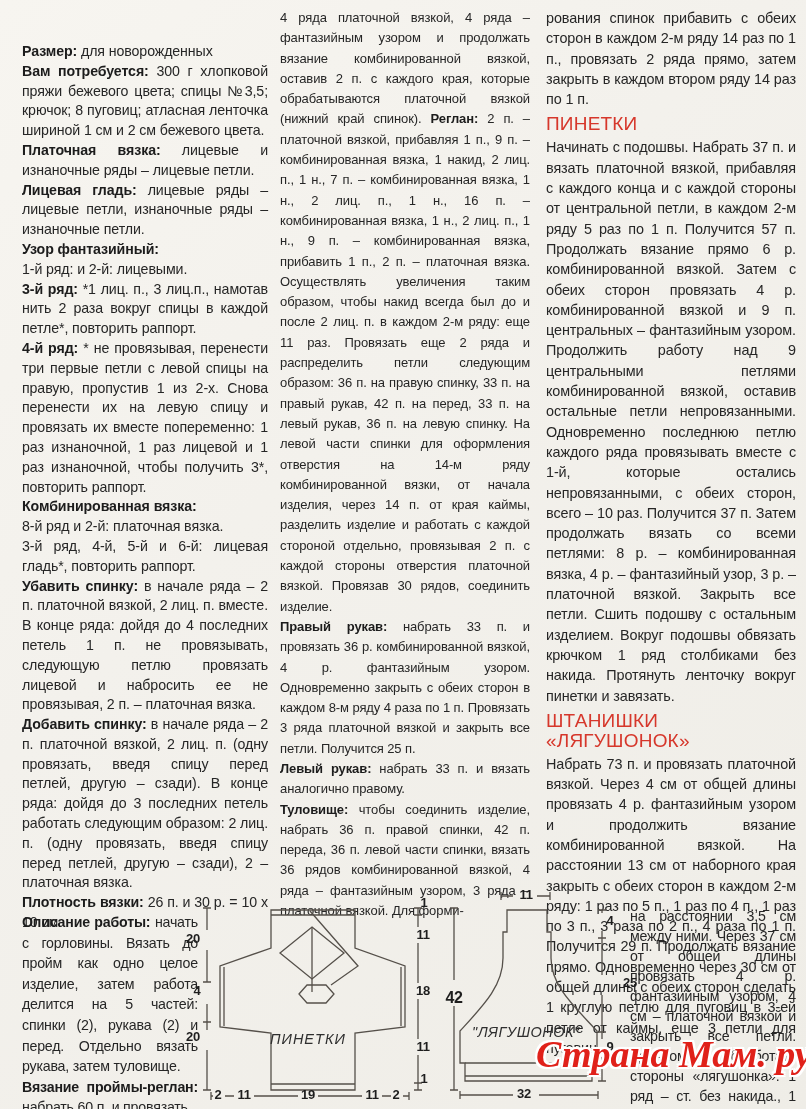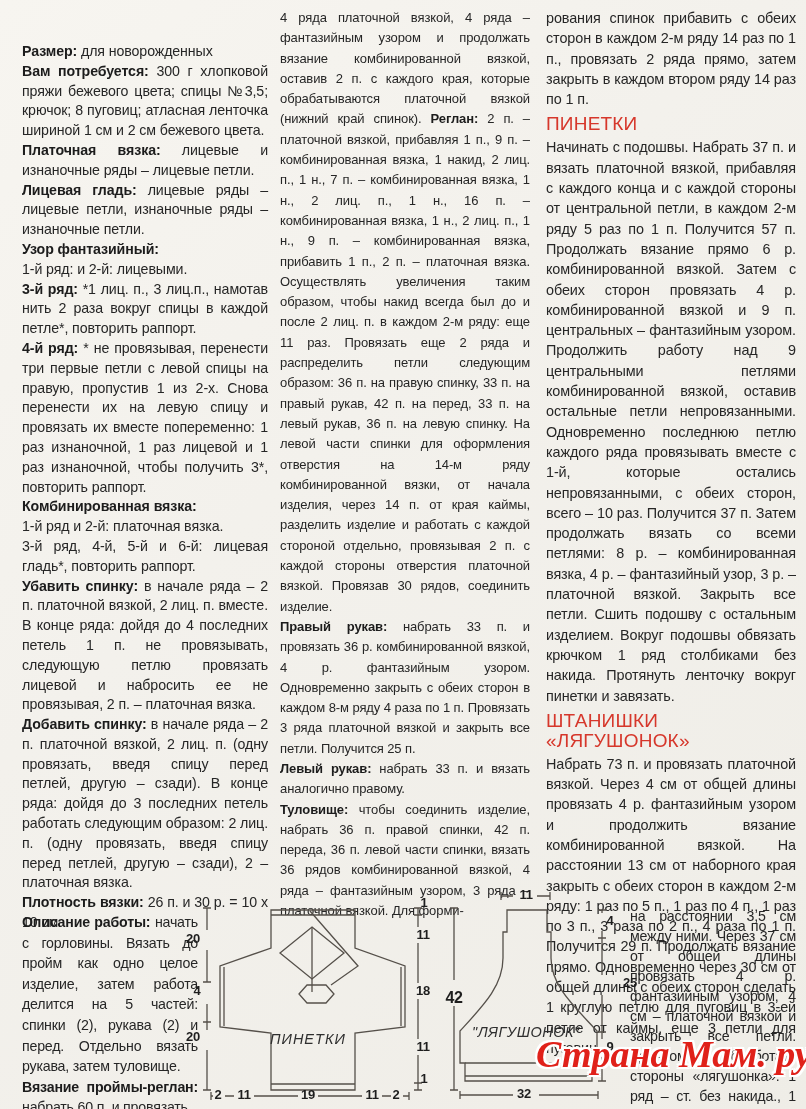--- a/index.html
+++ b/index.html
@@ -49,21 +49,21 @@
 <div class="col col1a">
     <p><b>Размер:</b><span> для новорожденных</span></p>
     <p><b>Вам потребуется:</b><span> 300 г хлопковой пряжи бежевого цвета; спицы №3,5; крючок; 8 пуговиц; атласная ленточка шириной 1 см и 2 см бежевого цвета.</span></p>
     <p><b>Платочная вязка:</b><span> лицевые и изнаночные ряды – лицевые петли.</span></p>
     <p><b>Лицевая гладь:</b><span> лицевые ряды – лицевые петли, изнаночные ряды – изнаночные петли.</span></p>
     <p><b>Узор фантазийный:</b></p>
     <p><span>1-й ряд: и 2-й: лицевыми.</span></p>
     <p><b>3-й ряд:</b><span> *1 лиц. п., 3 лиц.п., намотав нить 2 раза вокруг спицы в каждой петле*, повторить раппорт.</span></p>
     <p><b>4-й ряд:</b><span> * не провязывая, перенести три первые петли с левой спицы на правую, пропустив 1 из 2-х. Снова перенести их на левую спицу и провязать их вместе попеременно: 1 раз изнаночной, 1 раз лицевой и 1 раз изнаночной, чтобы получить 3*, повторить раппорт.</span></p>
     <p><b>Комбинированная вязка:</b></p>
-    <p><span>1-й ряд и 2-й: платочная вязка.</span></p>
+    <p><span>8-й ряд и 2-й: платочная вязка.</span></p>
     <p><span>3-й ряд, 4-й, 5-й и 6-й: лицевая гладь*, повторить раппорт.</span></p>
     <p><b>Убавить спинку:</b><span> в начале ряда – 2 п. платочной вязкой, 2 лиц. п. вместе. В конце ряда: дойдя до 4 последних петель 1 п. не провязывать, следующую петлю провязать лицевой и набросить ее не провязывая, 2 п. – платочная вязка.</span></p>
     <p><b>Добавить спинку:</b><span> в начале ряда – 2 п. платочной вязкой, 2 лиц. п. (одну провязать, введя спицу перед петлей, другую – сзади). В конце ряда: дойдя до 3 последних петель работать следующим образом: 2 лиц. п. (одну провязать, введя спицу перед петлей, другую – сзади), 2 – платочная вязка.</span></p>
     <p><b>Плотность вязки:</b><span> 26 п. и 30 р. = 10 х 10 см</span></p>
   </div>
 <div class="col col1b">
     <p><b>Описание работы:</b><span> начать с горловины. Вязать до пройм как одно целое изделие, затем работа делится на 5 частей: спинки (2), рукава (2) и перед. Отдельно вязать рукава, затем туловище.</span></p>
     <p><b>Вязание проймы-реглан:</b><span> набрать 60 п. и провязать</span></p>
   </div>
 <div class="col col2">

